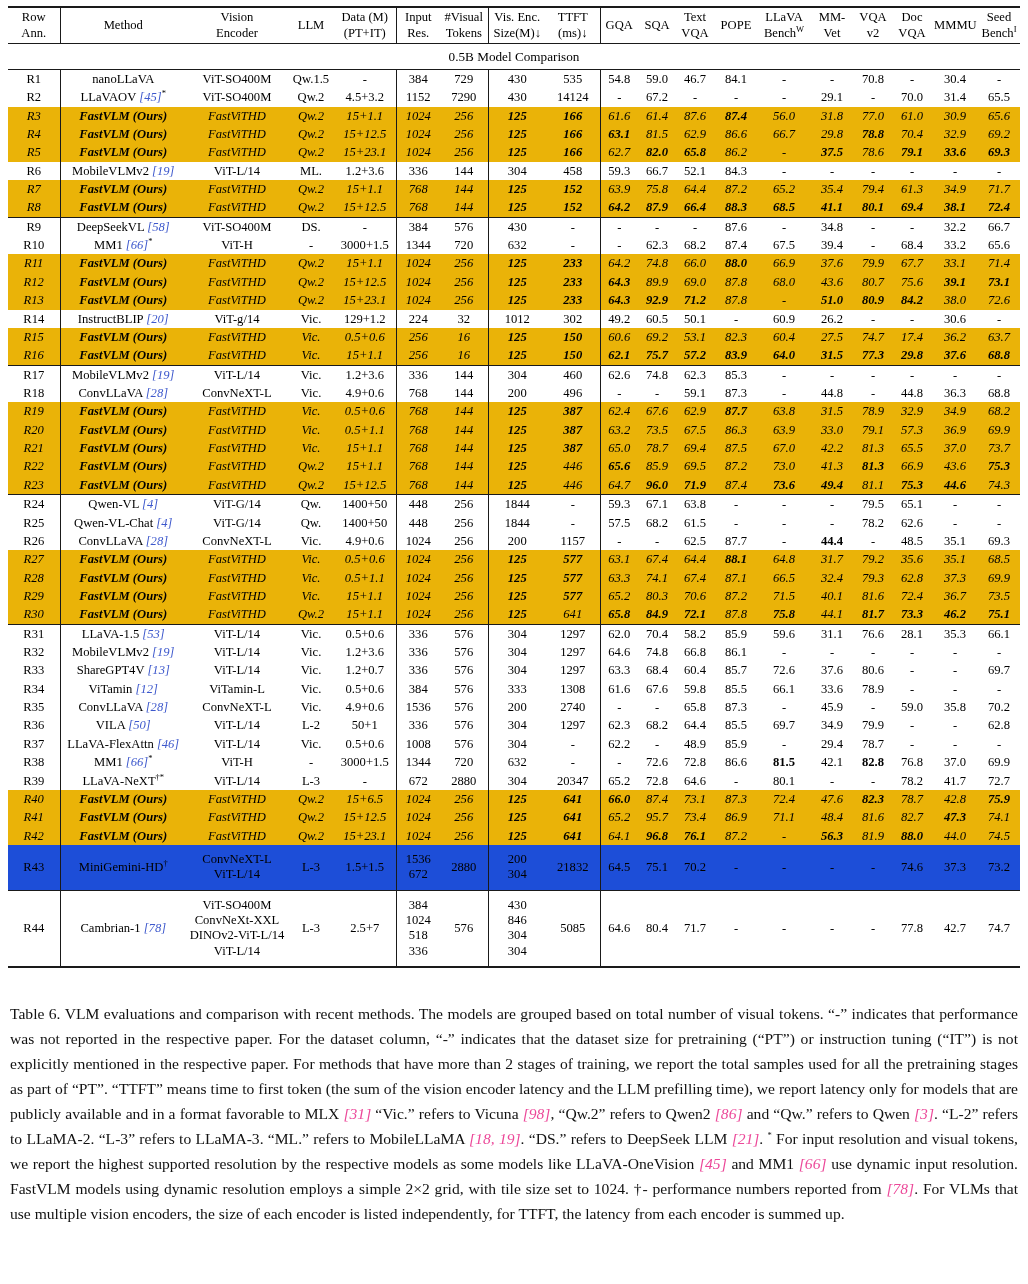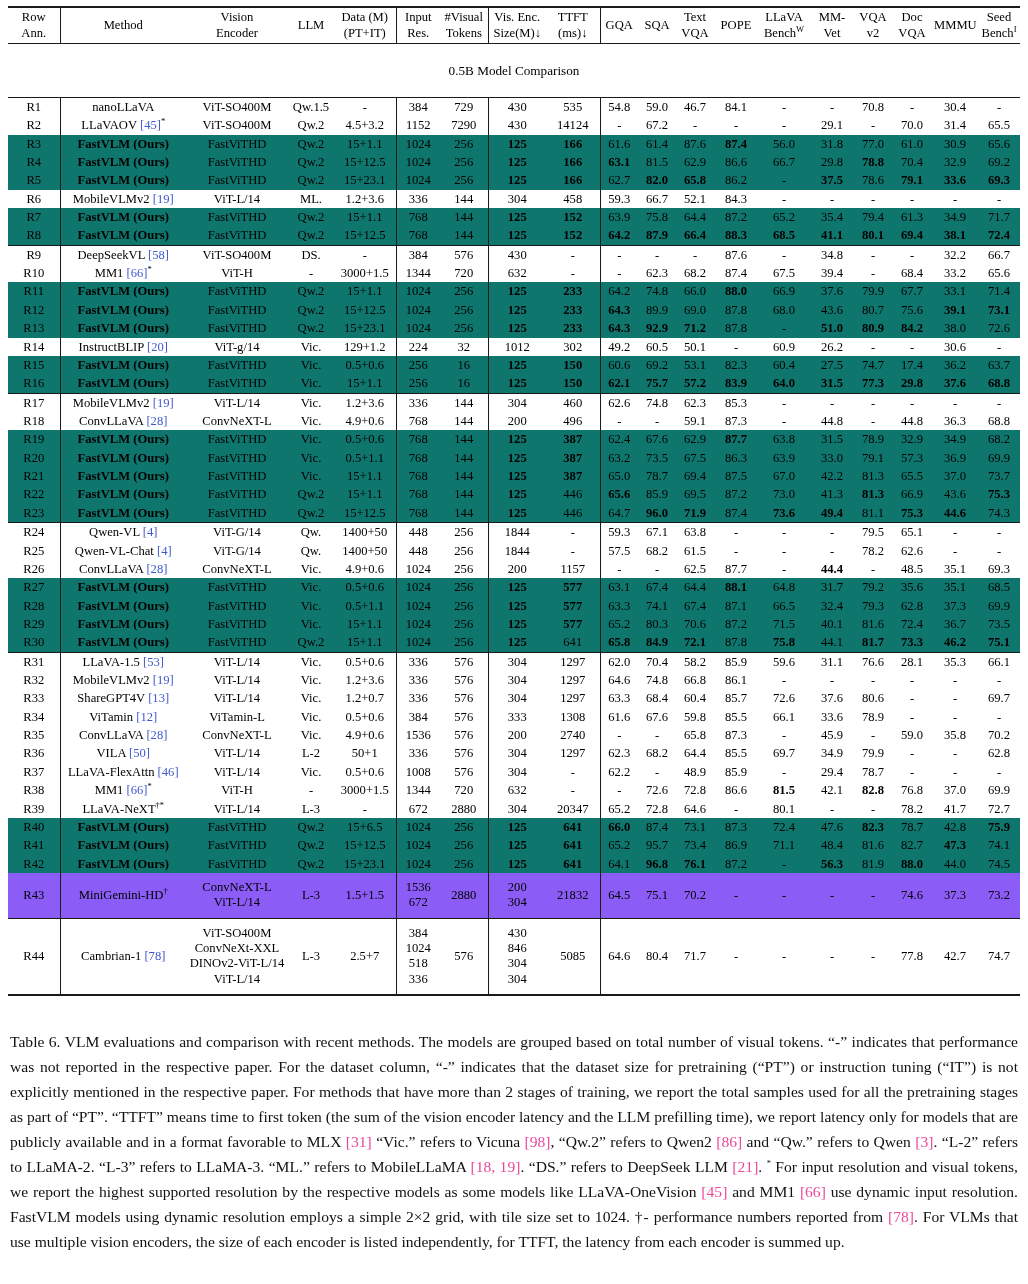--- a/index.html
+++ b/index.html
@@ -5,29 +5,29 @@
   html,body { margin:0; padding:0; background:#fff; }
   body { width:1028px; font-family:"Liberation Serif","DejaVu Serif",serif; color:#000; }
   .page { padding:6px 8px 18px 8px; }
   table.results { border-collapse:collapse; table-layout:fixed; width:1012px; font-size:12.6px; }
   table.results th, table.results td {
     padding:1px 2px; text-align:center; vertical-align:middle;
     line-height:1.3; white-space:nowrap; overflow:hidden;
   }
   thead th { border-top:2px solid #1a1a1a; border-bottom:1.3px solid #1a1a1a; font-weight:normal; padding:3px 2px; }
   .bl { border-left:1px solid #1a1a1a; }
-  tr.section-row td { border-top:1.3px solid #1a1a1a; border-bottom:1.3px solid #1a1a1a; padding:18px 0; font-size:13.2px; }
+  tr.section-row td { border-top:1.3px solid #1a1a1a; border-bottom:1.3px solid #1a1a1a; padding:4px 0; font-size:13.2px; }
   tr.gstart td { border-top:1px solid #1a1a1a; }
   tr.lastrow td { border-bottom:2.2px solid #1a1a1a; }
-  tr.hl { background:#0f766e; }
-  tr.grayrow { background:#8b5cf6; }
+  tr.hl { background:#eab308;font-style:italic; }
+  tr.grayrow { background:#1d4ed8; }
   tr.tallrow td { padding:7px 2px; line-height:1.22; }
   .bf { font-weight:bold; }
   .cite { color:#3d58cc; }
-  a.cite { text-decoration:none; cursor:pointer; }
+  a.cite { text-decoration:none; cursor:pointer;font-style:italic; }
   sup { font-size:8.5px; line-height:0; }
   .caption { width:1008px; margin:34px auto 0 auto; font-size:15.6px; line-height:1.6; text-align:justify; color:#111; }
   .caption .bf { font-weight:normal; }
   .caption .cite { color:#ec4899; }
 </style>
 </head>
 <body>
 
 <div class="page">
   <table class="results">

